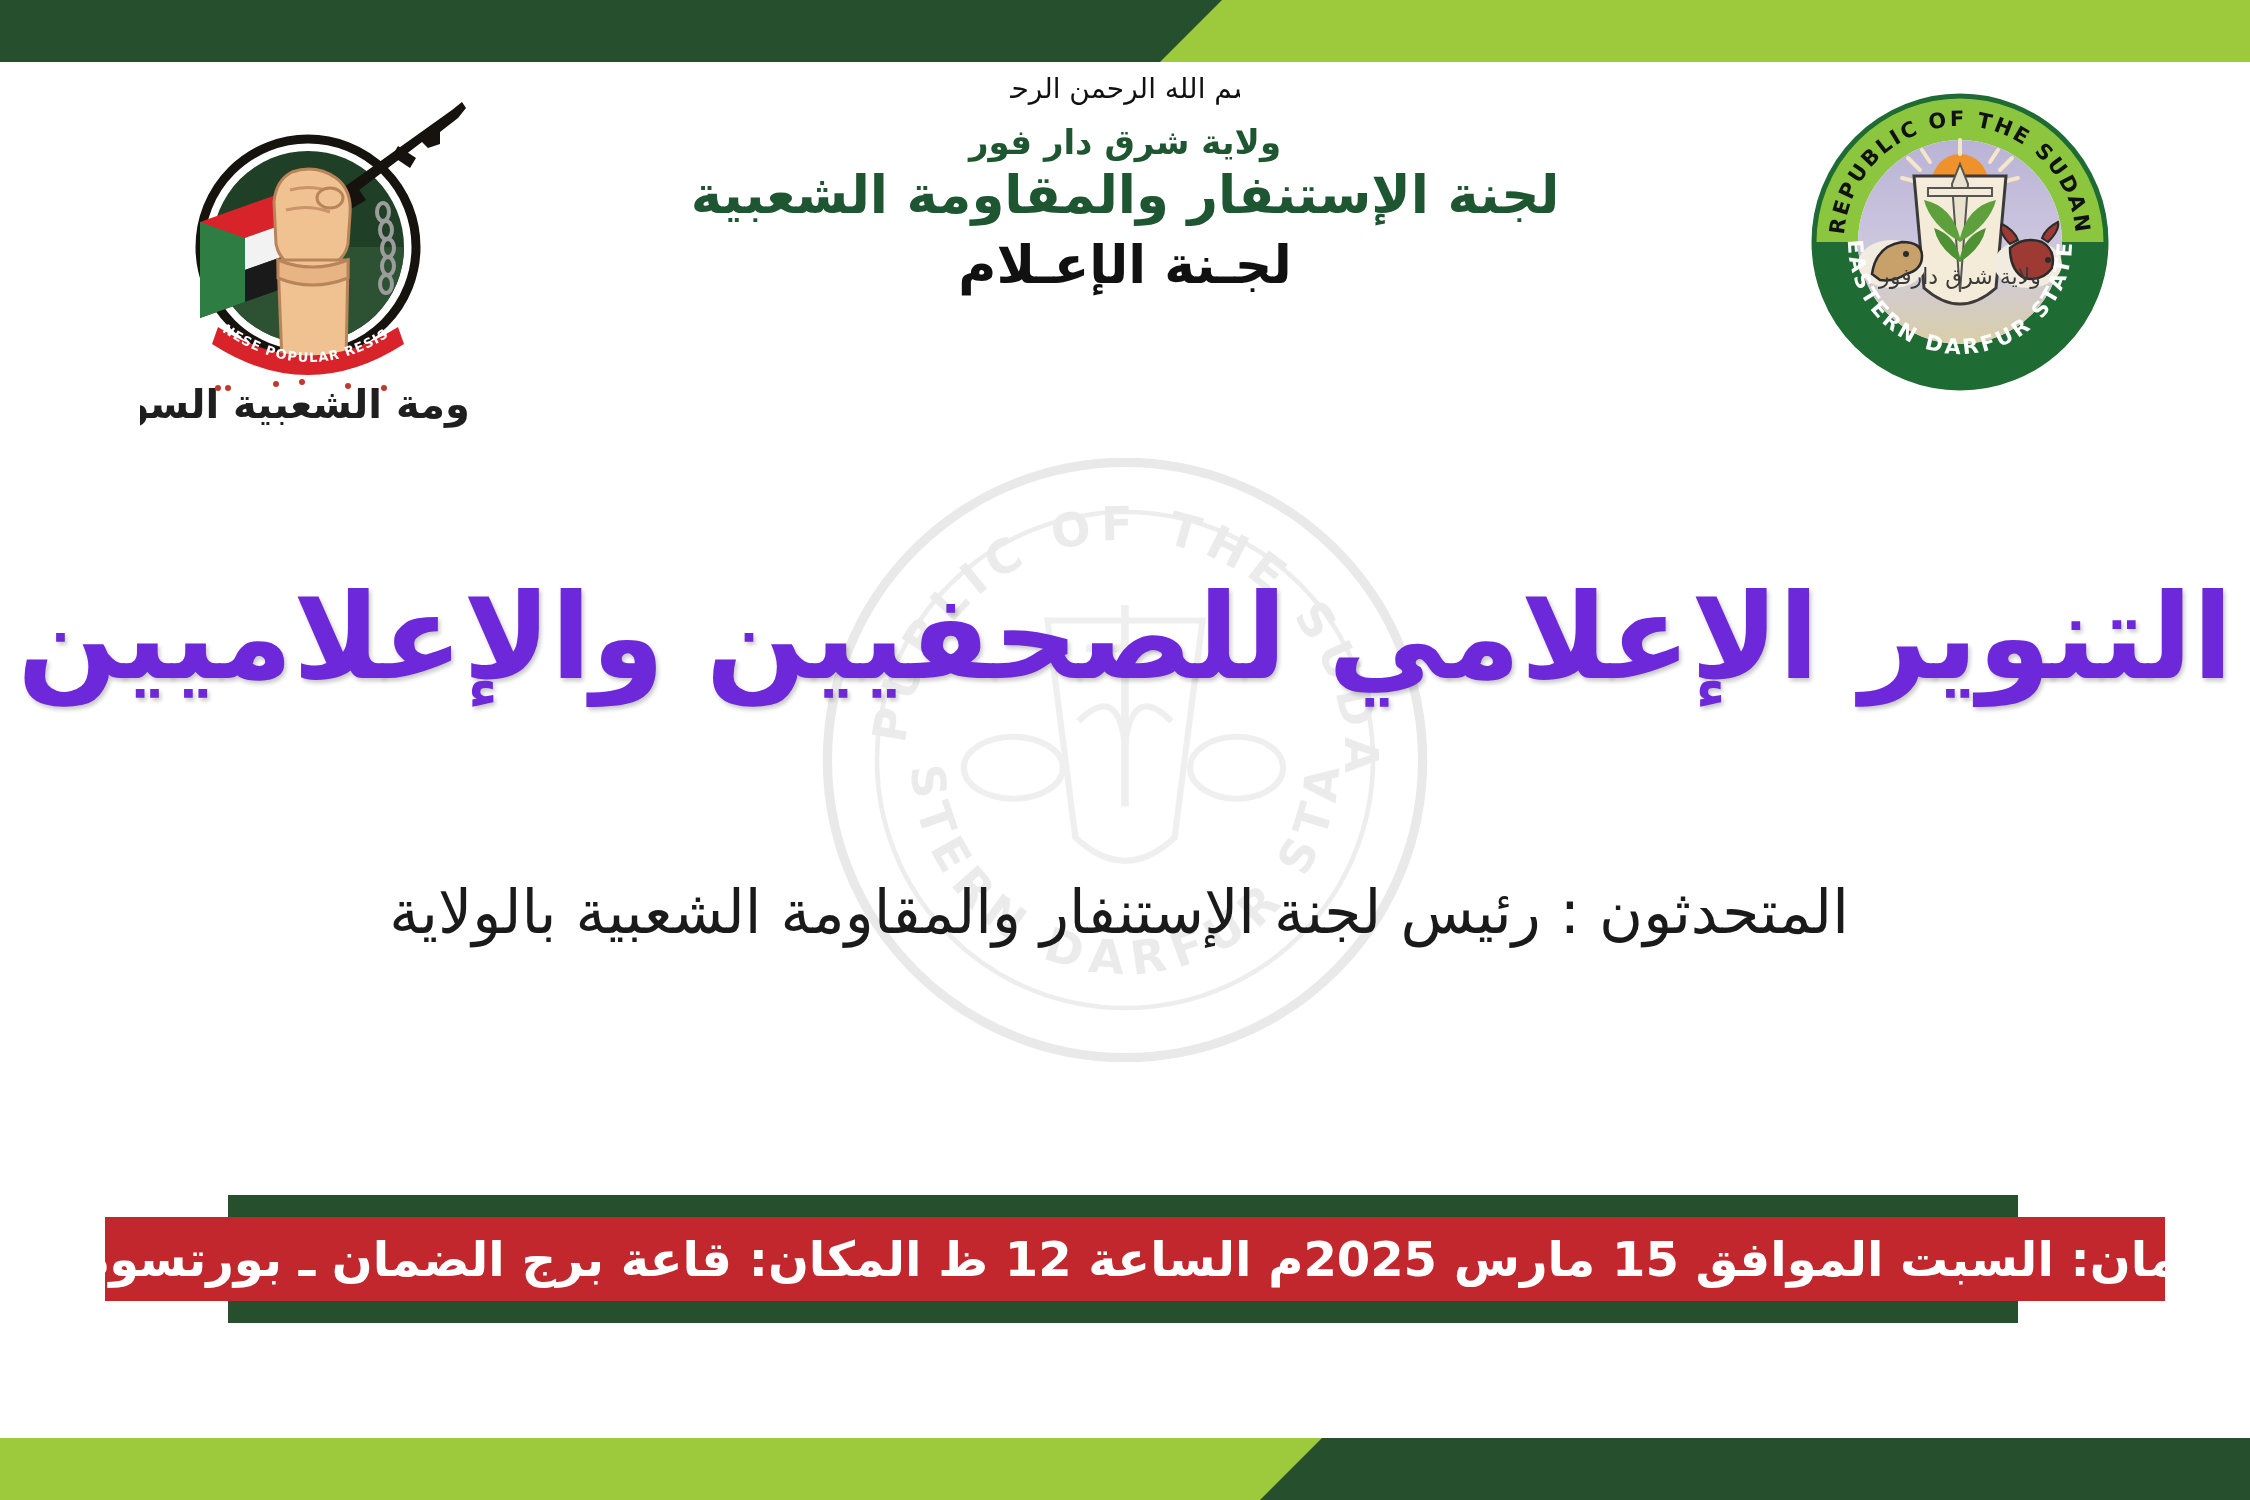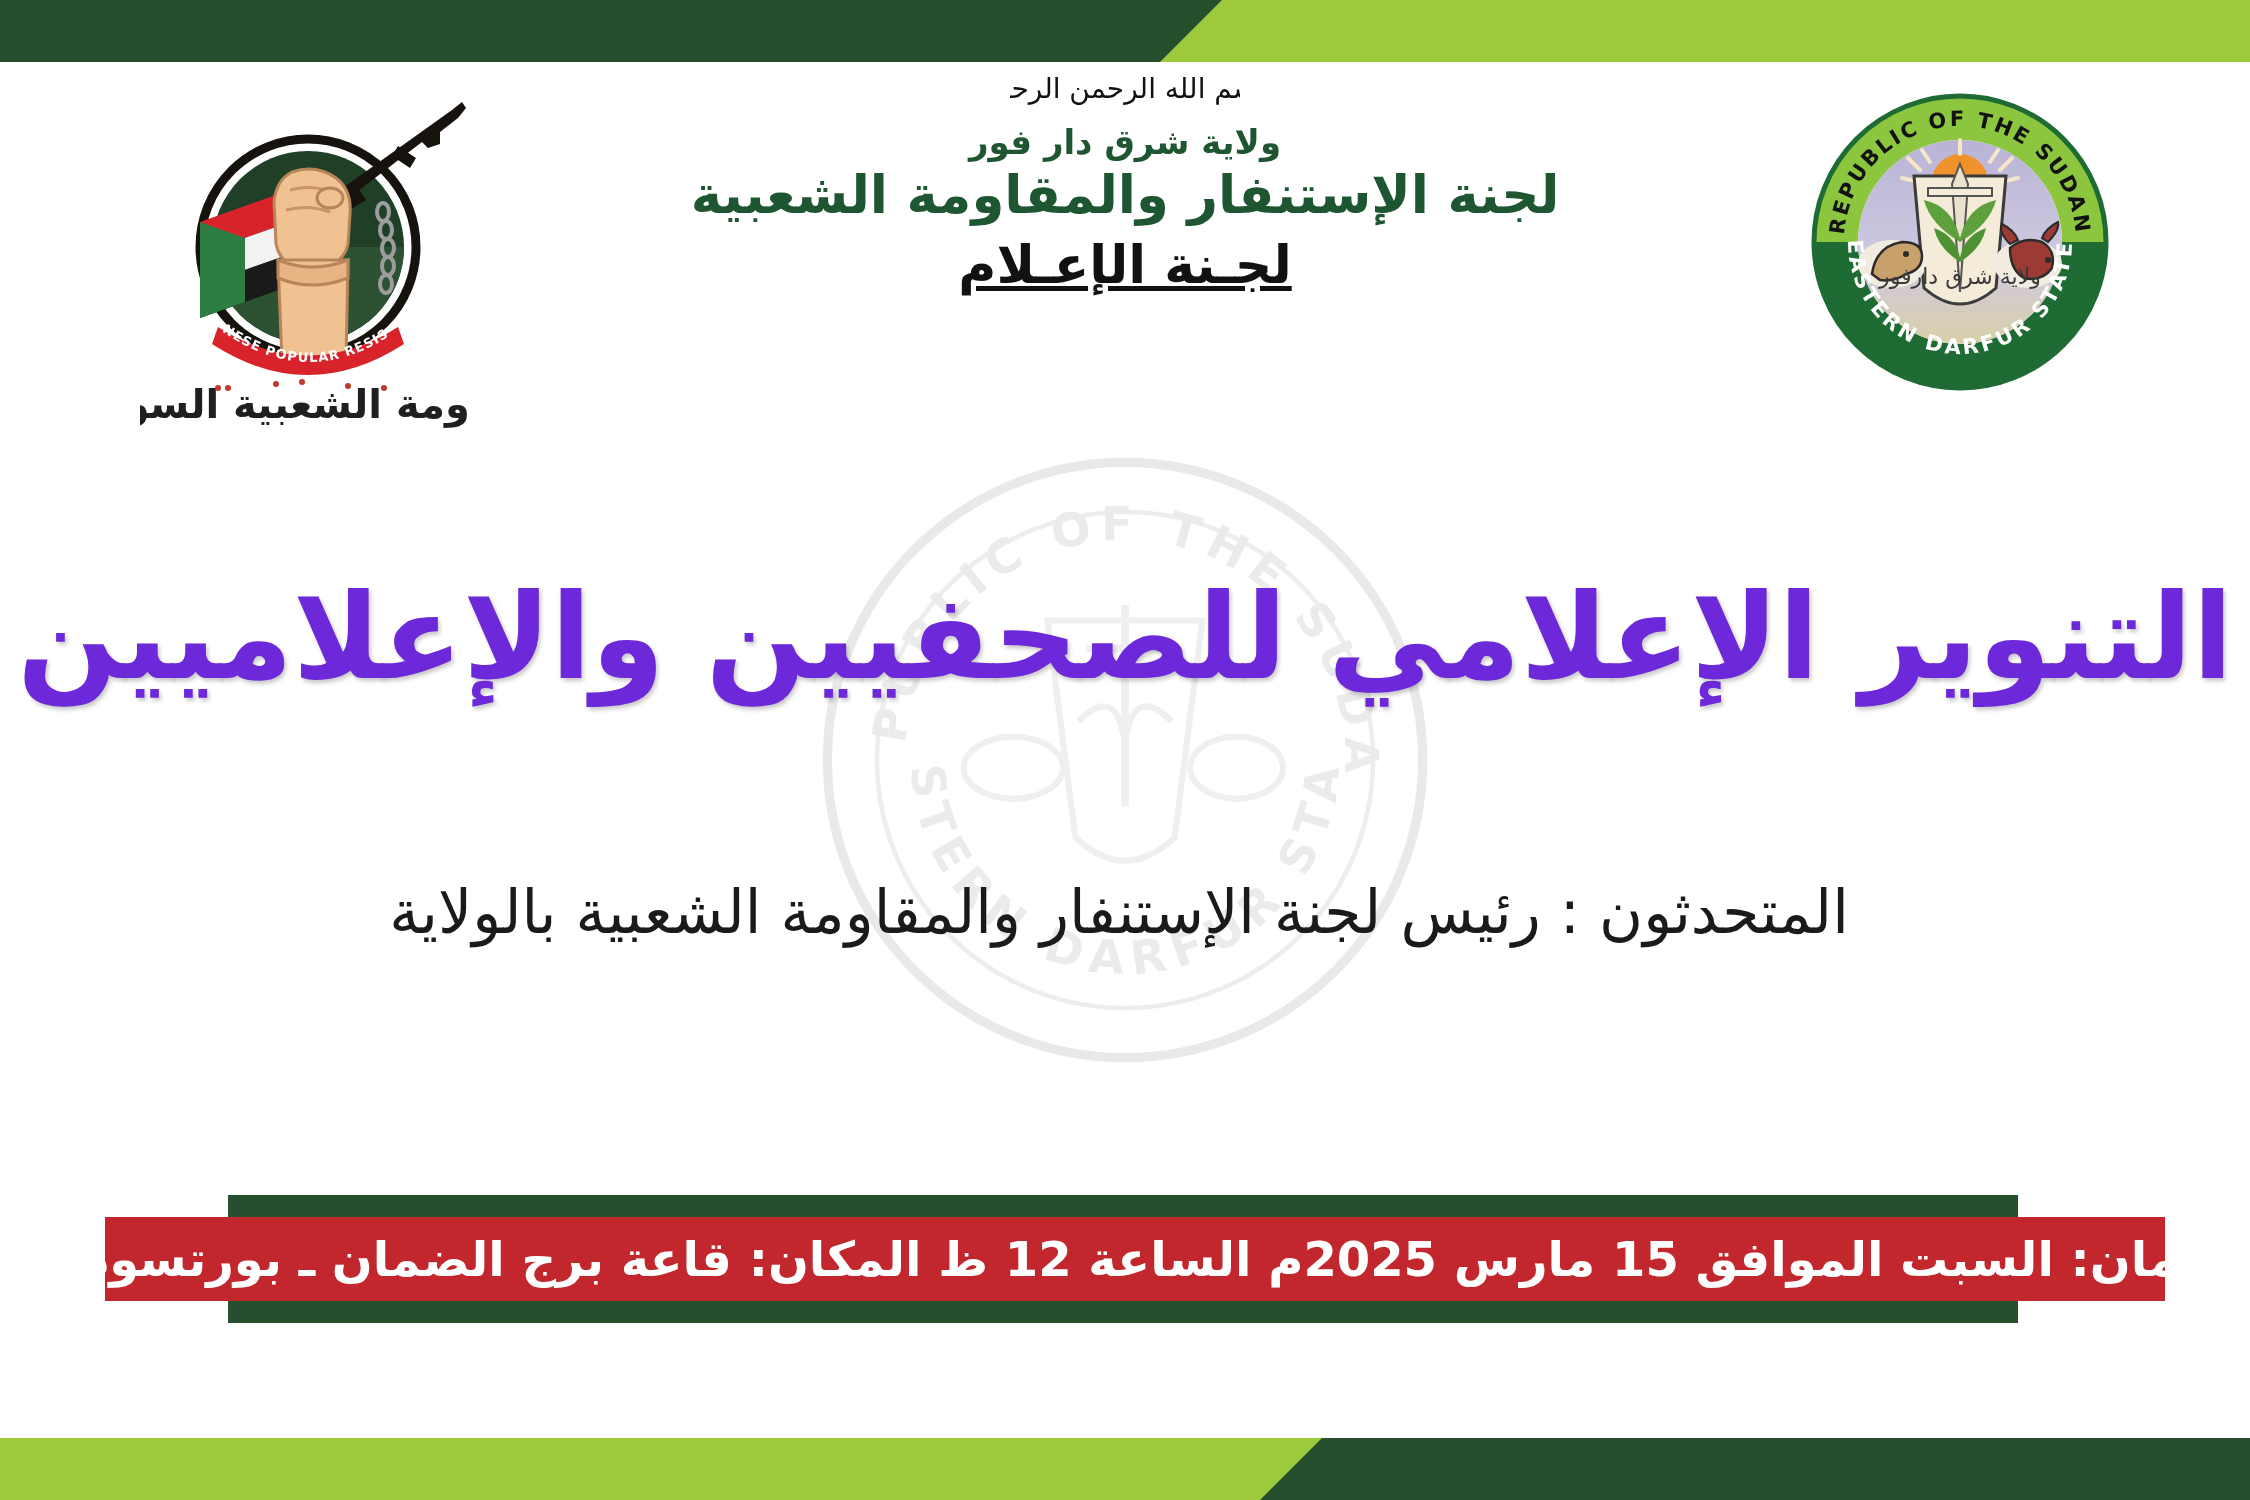--- a/index.html
+++ b/index.html
@@ -74,21 +74,21 @@
   .hdr-line {
     font-weight:bold;
     color:#1f5632;
     line-height:1.22;
     font-size:52px;
     letter-spacing:0px;
     white-space:nowrap;
   }
   .hdr-line.l1 { font-size:34px; }
   .hdr-line.l2 { font-size:53px; }
-  .hdr-line.l3 { color:#111111; font-size:52px; margin-top:6px; letter-spacing:2px;text-decoration:underline;}
+  .hdr-line.l3 { color:#111111; font-size:52px; margin-top:6px; letter-spacing:2px;}
 
   
   .main-title {
     position:absolute; top:570px; left:0; width:2250px;
     text-align:center;
     color:#6d28d9;
     font-weight:bold;
     font-size:118px;
     line-height:1.15;
     z-index:3;

